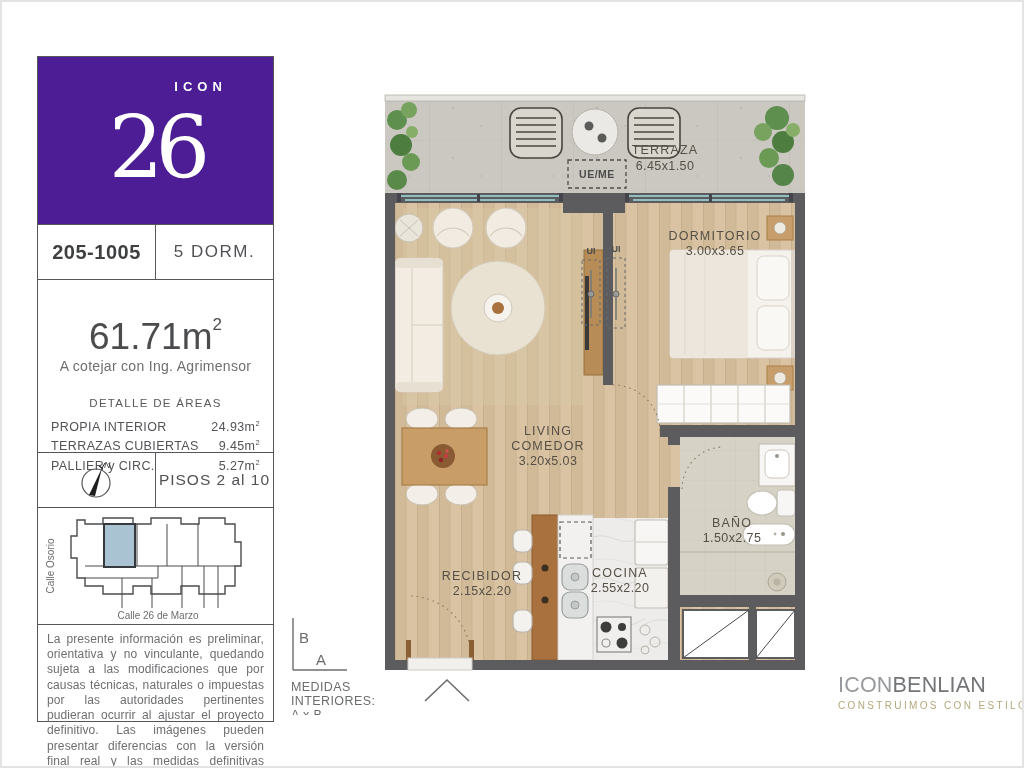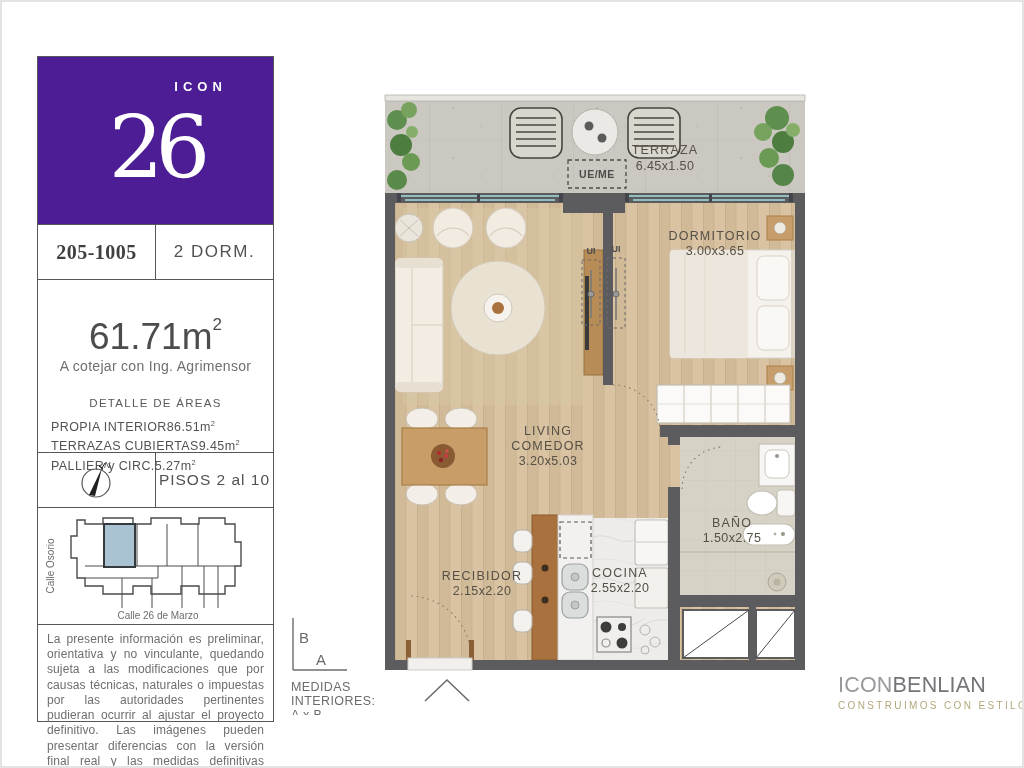--- a/index.html
+++ b/index.html
@@ -13,30 +13,30 @@
   .sidebar { position:absolute; left:35px; top:54px; width:237px; height:666px;
     border:1.5px solid #55565a; background:#fff; }
   .cellrow { border-bottom:1.5px solid #55565a; position:relative; }
   .logo-box { height:168px; background:#4c1d95; position:relative; overflow:hidden; }
   .logo-num { position:absolute; left:50%; top:54%; transform:translate(-50%,-50%);
     font-family:"DejaVu Serif", serif; font-size:86px; color:#fff; letter-spacing:-8px; line-height:1; }
   .logo-word { position:absolute; left:58%; top:22px; font-size:13px; font-weight:bold;
     color:#fff; letter-spacing:5px; }
   .unit-row { height:55px; display:flex; }
   .unit-row .cell { flex:1; display:flex; align-items:center; justify-content:center; }
-  .unit-row .cell:first-child { border-right:1.5px solid #55565a;font-family:Liberation Serif, serif; }
+  .unit-row .cell:first-child { border-right:1.5px solid #55565a; }
   .unit-code { font-size:20px; font-weight:bold; color:#3e3f41; letter-spacing:.5px; }
   .unit-type { font-size:17px; color:#515255; letter-spacing:1.5px; }
   .area-box { height:173px; padding-top:14px; text-align:center; }
   .total-area { font-size:37px; color:#4b4c4e; line-height:1;margin-top:22px; }
   .total-area .sup { font-size:17px; vertical-align:19px; }
   .area-note { font-size:14px; color:#6e6f71; margin-top:3px; letter-spacing:.3px; }
   .areas-title { font-size:11.5px; color:#58595b; letter-spacing:1.3px; margin-top:23px; }
   .areas-table { margin-top:9px; padding:0 13px; }
-  .area-row { display:flex; justify-content:flex-start; font-size:12.5px; color:#525356;
+  .area-row { display:flex; justify-content:space-between; font-size:12.5px; color:#525356;
     line-height:1.55; letter-spacing:.4px; }
   .area-row .sup { font-size:7.5px; vertical-align:5px; }
   .compass-row { height:55px; display:flex; }
   .compass-row .cell { flex:1; display:flex; align-items:center; justify-content:center; }
   .compass-row .cell:first-child { border-right:1.5px solid #55565a; }
   .floors { font-size:15.5px; color:#515255; letter-spacing:1px; }
   .keyplan-box { height:117px; position:relative; }
   .legal-box { height:126px; border-bottom:none; padding:7px 9px; }
   .legal-text { font-size:12px; line-height:1.27; color:#6d6e70; text-align:justify; letter-spacing:.1px; }
   
@@ -66,32 +66,32 @@
     <div class="cellrow logo-box">
       <div class="logo-word">ICON</div>
       <div class="logo-num">26</div>
     </div>
 
     <div class="cellrow unit-row">
       <div class="cell">
           <span class="unit-code">205-1005</span>
         </div>
       <div class="cell">
-          <span class="unit-type">2 DORM.</span>
+          <span class="unit-type">5 DORM.</span>
         </div>
     </div>
 
     <div class="cellrow area-box">
       <div class="total-area"><span>61.71</span><span>m</span><span class="sup">2</span></div>
       <div class="area-note">A cotejar con Ing. Agrimensor</div>
       <div class="areas-title">DETALLE DE ÁREAS</div>
       <div class="areas-table">
         <div class="area-row">
           <span>PROPIA INTERIOR</span>
-          <span><span>86.51</span><span>m</span><span class="sup">2</span></span>
+          <span><span>24.93</span><span>m</span><span class="sup">2</span></span>
         </div>
         <div class="area-row">
           <span>TERRAZAS CUBIERTAS</span>
           <span><span>9.45</span><span>m</span><span class="sup">2</span></span>
         </div>
         <div class="area-row">
           <span>PALLIER y CIRC.</span>
           <span><span>5.27</span><span>m</span><span class="sup">2</span></span>
         </div>
       </div>

